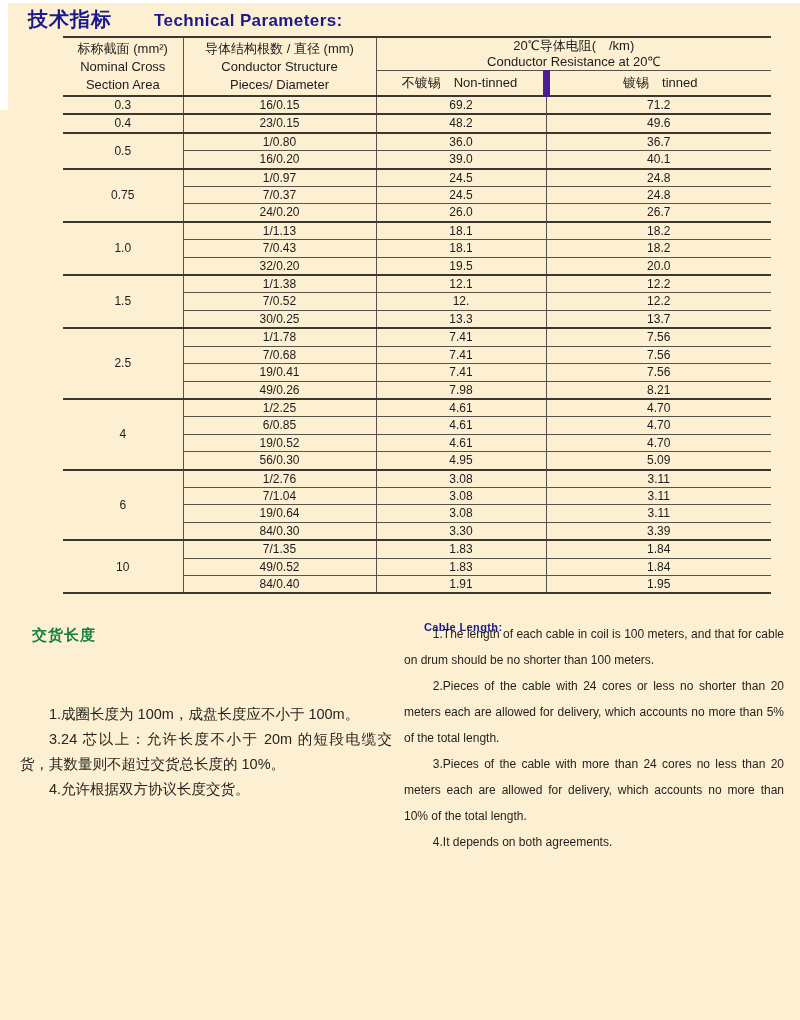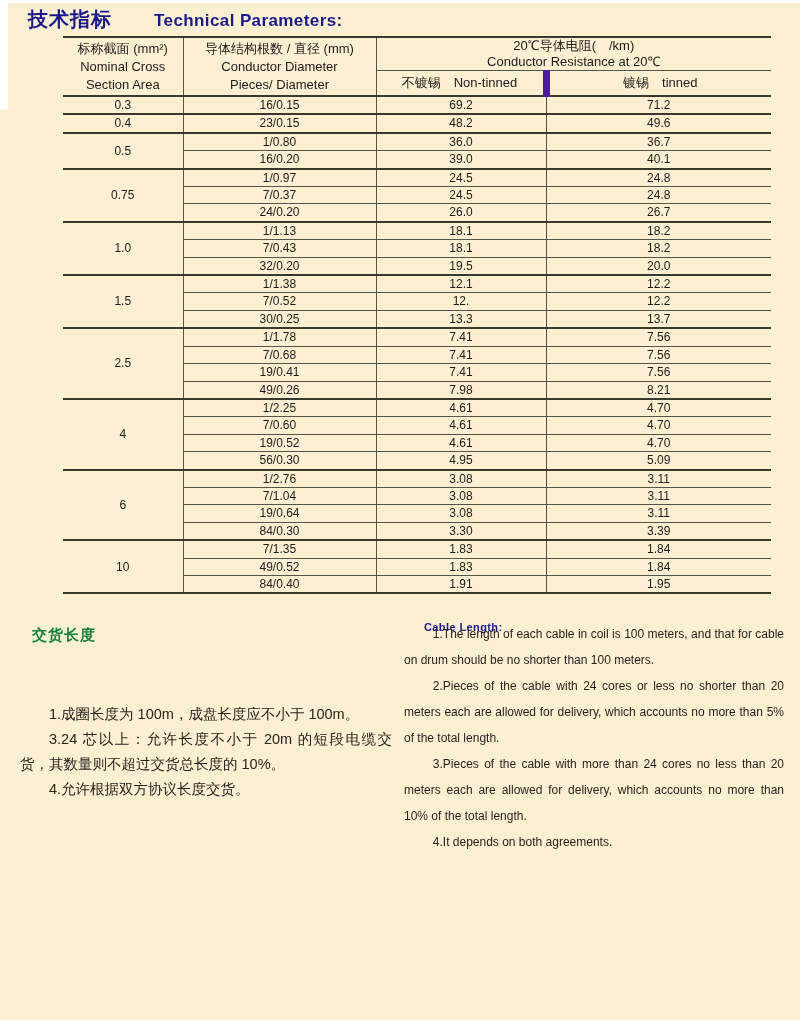--- a/index.html
+++ b/index.html
@@ -78,21 +78,21 @@
     </colgroup>
   <thead>
     <tr>
       <th rowspan="2" class="h-main h-col1">
         <div class="hl">标称截面 (mm²)</div>
         <div class="hl">Nominal Cross</div>
         <div class="hl">Section Area</div>
       </th>
       <th rowspan="2" class="h-main h-col2">
         <div class="hl">导体结构根数 / 直径 (mm)</div>
-        <div class="hl">Conductor Diameter</div>
+        <div class="hl">Conductor Structure</div>
         <div class="hl">Pieces/ Diameter</div>
       </th>
       <th colspan="2" class="h-res">
         <div class="hl">20℃导体电阻(　/km)</div>
         <div class="hl">Conductor Resistance at 20℃</div>
       </th>
     </tr>
     <tr>
       <th class="h-sub">不镀锡　Non-tinned</th>
       <th class="h-sub2">镀锡　tinned</th>
@@ -191,21 +191,21 @@
         <td class="c-non">7.98</td>
         <td class="c-tin">8.21</td>
       </tr>
       <tr>
         <td class="c-size" rowspan="4">4</td>
         <td class="c-structure">1/2.25</td>
         <td class="c-non">4.61</td>
         <td class="c-tin">4.70</td>
       </tr>
       <tr>
-        <td class="c-structure">7/0.60</td>
+        <td class="c-structure">6/0.85</td>
         <td class="c-non">4.61</td>
         <td class="c-tin">4.70</td>
       </tr>
       <tr>
         <td class="c-structure">19/0.52</td>
         <td class="c-non">4.61</td>
         <td class="c-tin">4.70</td>
       </tr>
       <tr class="group-end">
         <td class="c-structure">56/0.30</td>

